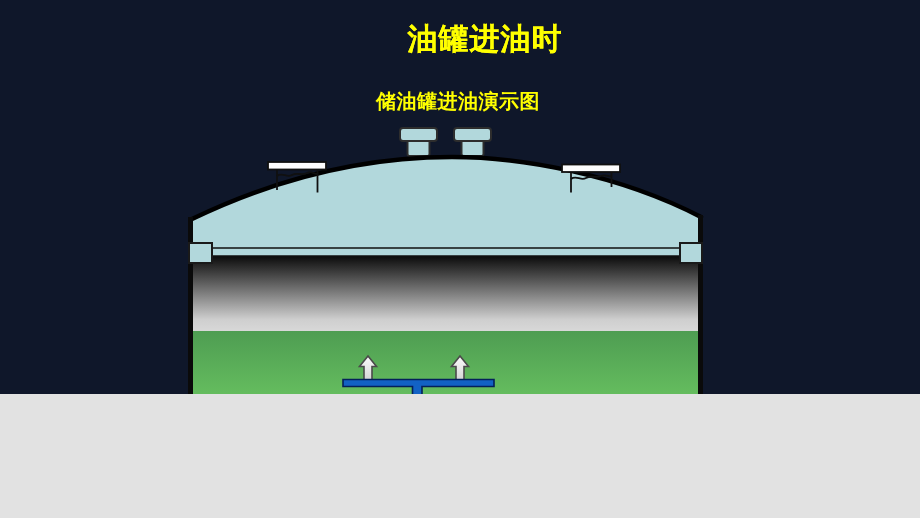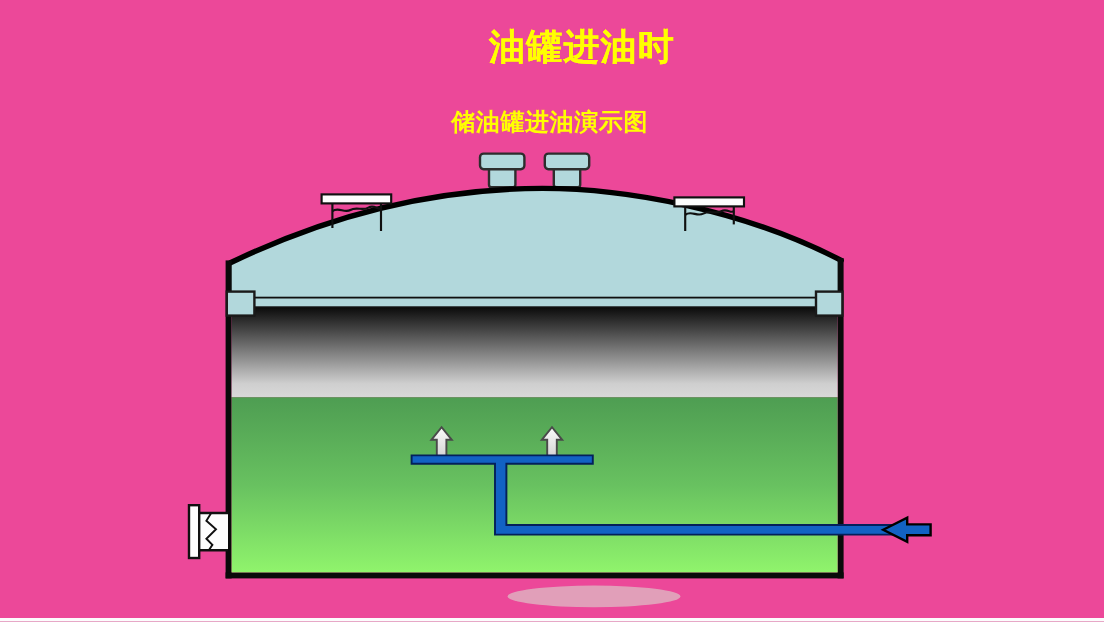--- a/index.html
+++ b/index.html
@@ -1,18 +1,18 @@
 <!DOCTYPE html>
 <html><head>
 <meta charset="utf-8">
 <style>
   html,body{margin:0;padding:0;background:#e2e2e2;}
   .stage{
-    position:relative;width:920px;height:518px;overflow:hidden;
-    background:#ec4899;font-family:Liberation Serif, serif;
+    position:relative;width:920px;height:394px;overflow:hidden;
+    background:#0f172a;font-family:Liberation Serif, serif;
   }
   .slide-title{
     position:absolute;top:19px;left:0;width:100%;text-align:center;
     transform:translateX(25px);
     color:#ffff00;font-size:30px;font-weight:bold;letter-spacing:1px;
     text-shadow:0 0 0 #ffff00;
   }
   .slide-subtitle{
     position:absolute;top:88px;left:0;width:100%;text-align:center;
     transform:translateX(-2px);

